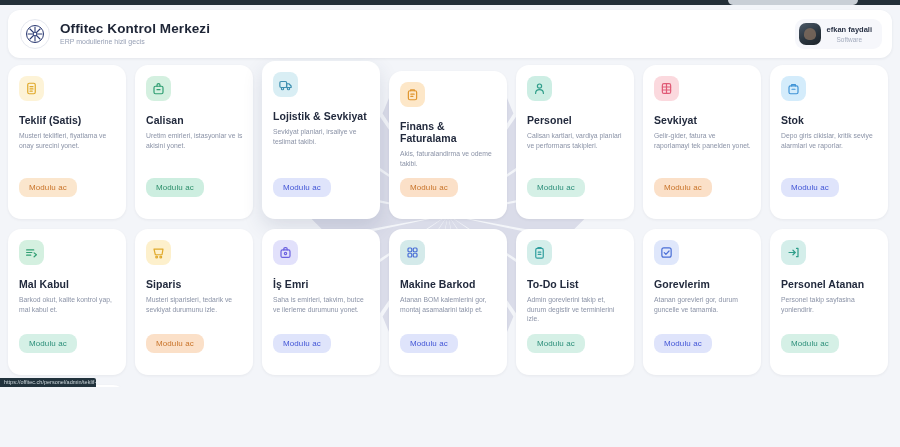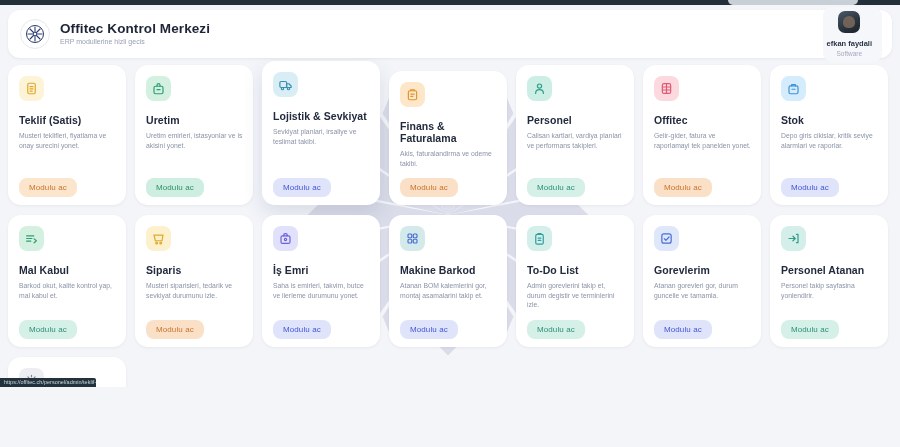--- a/index.html
+++ b/index.html
@@ -76,21 +76,20 @@
   .brand-sub {
     font-size: 7px; color: #97a0b5; line-height: 10px;
     margin-top: 1px;
   }
   #header-spacer { flex: 1; }
   #user-chip {
     display: flex; align-items: center; gap: 6px;
     background: #f6f7fb;
     border-radius: 9px;
     padding: 4px 10px 4px 4px;
-    flex-direction: column;
   }
   #user-avatar {
     width: 22px; height: 22px; border-radius: 7px;
     background: linear-gradient(150deg,#4d5a68 0%,#2b3640 55%,#1b2228 100%);
     position: relative; overflow: hidden; flex: none;
   }
   #user-avatar::after {
     content: "";
     position: absolute; left: 5px; top: 5px;
     width: 12px; height: 12px; border-radius: 50% 50% 40% 40%;
@@ -108,21 +107,21 @@
     width: 884px;
     display: flex;
     flex-wrap: wrap;
     gap: 10px 9px;
     z-index: 5;
   }
   .card {
     width: 118px;
     background: #ffffff;
     border-radius: 13px;
-    padding: 11px 10px 8px 11px;
+    padding: 11px 10px 22px 11px;
     box-shadow: 0 1px 3px rgba(30,41,59,.06);
     display: flex; flex-direction: column;
     position: relative;
     min-height: 105px;
   }
   .card.lifted {
     margin-top: -4px;
     box-shadow: 0 8px 20px rgba(40,52,90,.13);
   }
   .card.dropped { margin-top: 6px; justify-content: center; }
@@ -250,21 +249,21 @@
         <button class="card-btn" style="background: rgb(251, 230, 205); color: rgb(201, 116, 42);">Modulu ac</button>
       </div>
       <div class="card">
         <div class="card-icon" style="background: rgb(212, 240, 224);">
           <svg width="15" height="15" viewBox="0 0 20 20">
             <rect x="4" y="7" width="12" height="10" rx="2" fill="none" stroke="#2f9e72" stroke-width="1.6" stroke-linecap="round" stroke-linejoin="round"></rect>
             <path d="M8 7V5.5a2 2 0 0 1 4 0V7" fill="none" stroke="#2f9e72" stroke-width="1.6" stroke-linecap="round" stroke-linejoin="round"></path>
             <line x1="8" y1="11.5" x2="12" y2="11.5" fill="none" stroke="#2f9e72" stroke-width="1.6" stroke-linecap="round" stroke-linejoin="round"></line>
           </svg>
         </div>
-        <div class="card-title">Uretim</div>
+        <div class="card-title">Calisan</div>
         <div class="card-desc">Uretim emirleri, istasyonlar ve is akisini yonet.</div>
         <button class="card-btn" style="background: rgb(205, 238, 224); color: rgb(44, 143, 106);">Modulu ac</button>
       </div>
       <div class="card lifted">
         <div class="card-icon" style="background: rgb(217, 238, 244);">
           <svg width="15" height="15" viewBox="0 0 20 20">
             <rect x="2.5" y="6" width="9" height="8" rx="1.6" fill="none" stroke="#3d8fb0" stroke-width="1.6" stroke-linecap="round" stroke-linejoin="round"></rect>
             <path d="M11.5 9h3l3 3v2h-6z" fill="none" stroke="#3d8fb0" stroke-width="1.6" stroke-linecap="round" stroke-linejoin="round"></path>
             <circle cx="6" cy="15.5" r="1.5" fill="none" stroke="#3d8fb0" stroke-width="1.6" stroke-linecap="round" stroke-linejoin="round"></circle>
             <circle cx="14" cy="15.5" r="1.5" fill="none" stroke="#3d8fb0" stroke-width="1.6" stroke-linecap="round" stroke-linejoin="round"></circle>
@@ -300,21 +299,21 @@
       </div>
       <div class="card">
         <div class="card-icon" style="background: rgb(251, 217, 222);">
           <svg width="15" height="15" viewBox="0 0 20 20">
             <rect x="4.5" y="3.5" width="11" height="13" rx="2" fill="none" stroke="#e05a76" stroke-width="1.6" stroke-linecap="round" stroke-linejoin="round"></rect>
             <line x1="10" y1="3.5" x2="10" y2="16.5" fill="none" stroke="#e05a76" stroke-width="1.6" stroke-linecap="round" stroke-linejoin="round"></line>
             <line x1="4.5" y1="8" x2="15.5" y2="8" fill="none" stroke="#e05a76" stroke-width="1.6" stroke-linecap="round" stroke-linejoin="round"></line>
             <line x1="4.5" y1="12" x2="15.5" y2="12" fill="none" stroke="#e05a76" stroke-width="1.6" stroke-linecap="round" stroke-linejoin="round"></line>
           </svg>
         </div>
-        <div class="card-title">Offitec</div>
+        <div class="card-title">Sevkiyat</div>
         <div class="card-desc">Gelir-gider, fatura ve raporlamayi tek panelden yonet.</div>
         <button class="card-btn" style="background: rgb(251, 224, 200); color: rgb(201, 116, 42);">Modulu ac</button>
       </div>
       <div class="card">
         <div class="card-icon" style="background: rgb(212, 236, 251);">
           <svg width="15" height="15" viewBox="0 0 20 20">
             <rect x="4" y="6.5" width="12" height="10.5" rx="2" fill="none" stroke="#3f93d6" stroke-width="1.6" stroke-linecap="round" stroke-linejoin="round"></rect>
             <path d="M7.5 6.5V4.8h5v1.7" fill="none" stroke="#3f93d6" stroke-width="1.6" stroke-linecap="round" stroke-linejoin="round"></path>
             <line x1="8" y1="11" x2="12" y2="11" fill="none" stroke="#3f93d6" stroke-width="1.6" stroke-linecap="round" stroke-linejoin="round"></line>
           </svg>

